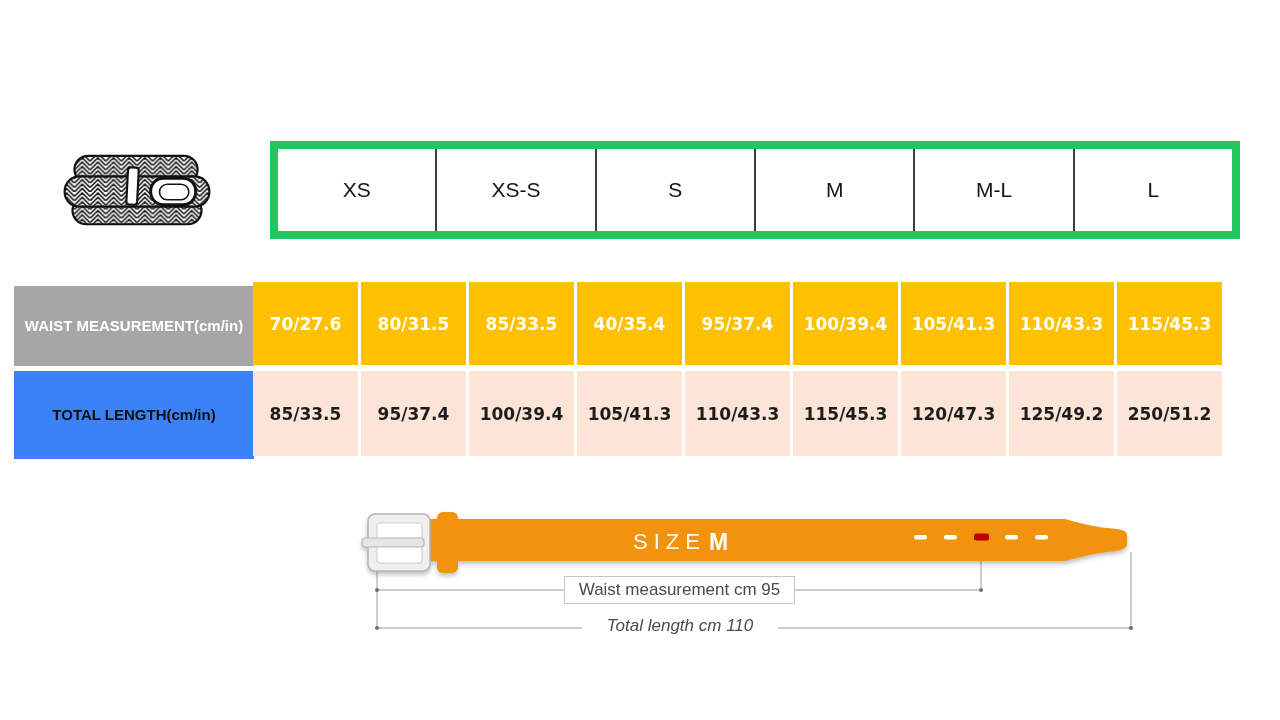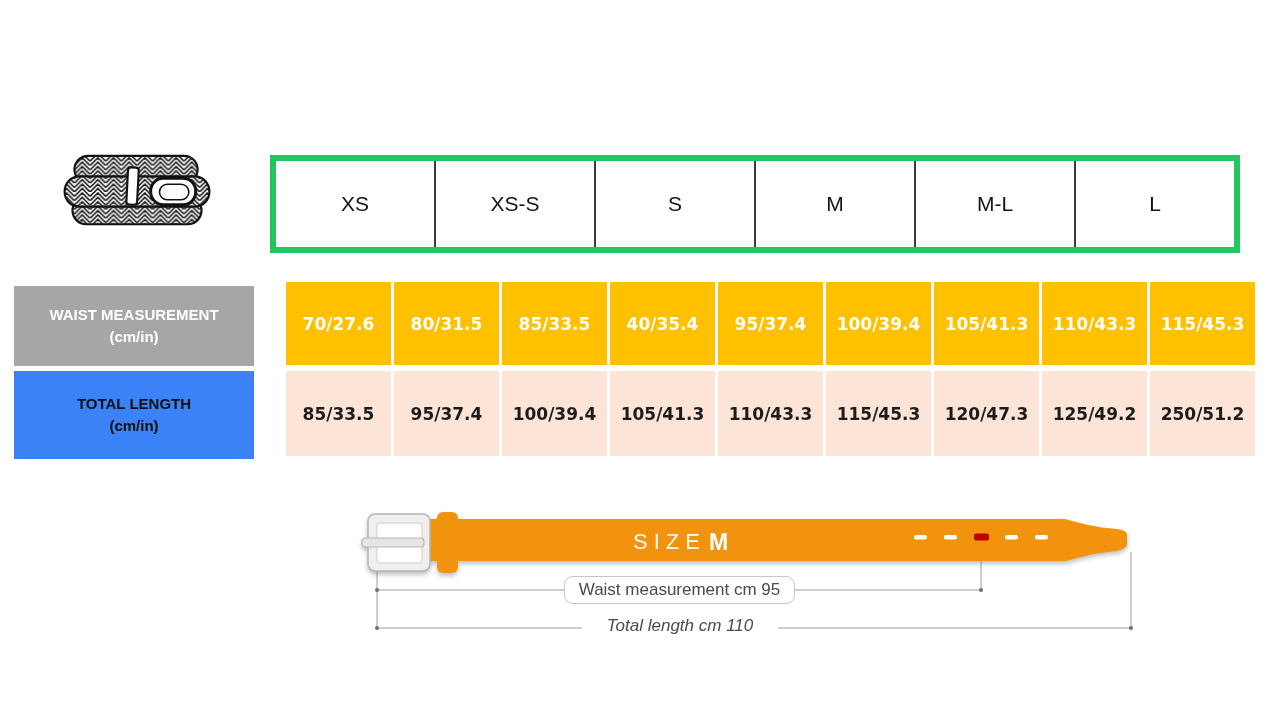--- a/index.html
+++ b/index.html
@@ -4,55 +4,55 @@
 <style>
   html,body{margin:0;padding:0;}
   body{
     width:1280px;height:720px;position:relative;background:#ffffff;
     font-family:"Liberation Sans", sans-serif;overflow:hidden;
   }
   .abs{position:absolute;box-sizing:border-box;}
 
   
   .size-header-row{
-    left:270px;top:155px;width:970px;height:98px;
-    display:flex;border:6px solid #22c55e;background:#fff;
+    left:270px;top:141px;width:970px;height:98px;
+    display:flex;border:8px solid #22c55e;background:#fff;
   }
   .size-cell{
     flex:1;display:flex;align-items:center;justify-content:center;
     font-size:21px;color:#151515;border-left:2px solid #3c3c3c;
   }
   .size-cell:first-child{border-left:none;}
 
   
   .row-header{
     left:14px;top:286px;width:240px;height:80px;
-    display:flex;flex-direction:column;align-items:center;justify-content:center;
+    display:flex;flex-direction:row;align-items:center;justify-content:center;
     font-weight:bold;font-size:15px;line-height:1.45;text-align:center;
   }
   .row-header.waist{background:#A6A6A6;color:#ffffff;}
   .row-header.length{top:371px;height:88px;background:#3b82f6;color:#0f0f0f;}
 
   
   .values-row{
-    left:286px;top:282px;width:969px;height:83px;
+    left:253px;top:282px;width:969px;height:83px;
     display:flex;gap:3px;
   }
   .values-row.length{top:371px;height:85px;}
   .value-cell{
     flex:1;display:flex;align-items:center;justify-content:center;
     font-family:"DejaVu Sans", sans-serif;font-weight:bold;font-size:17px;
   }
   .values-row.waist .value-cell{background:#FFC000;color:#ffffff;}
   .values-row.length .value-cell{background:#FCE4D6;color:#1c1c1c;}
 
   
   .belt-svg{left:350px;top:498px;width:800px;height:150px;}
   .annotation{
-    background:#ffffff;color:#4a4a4a;font-size:17px;text-align:center;border-radius:9px;
+    background:#ffffff;color:#4a4a4a;font-size:17px;text-align:center;
   }
   .annotation.waist{
     left:564px;top:576px;width:231px;height:28px;line-height:26px;
     border:1px solid #c6c6c6;
   }
   .annotation.length{
     left:582px;top:613px;width:196px;height:26px;line-height:26px;font-style:italic;
   }
 
   

